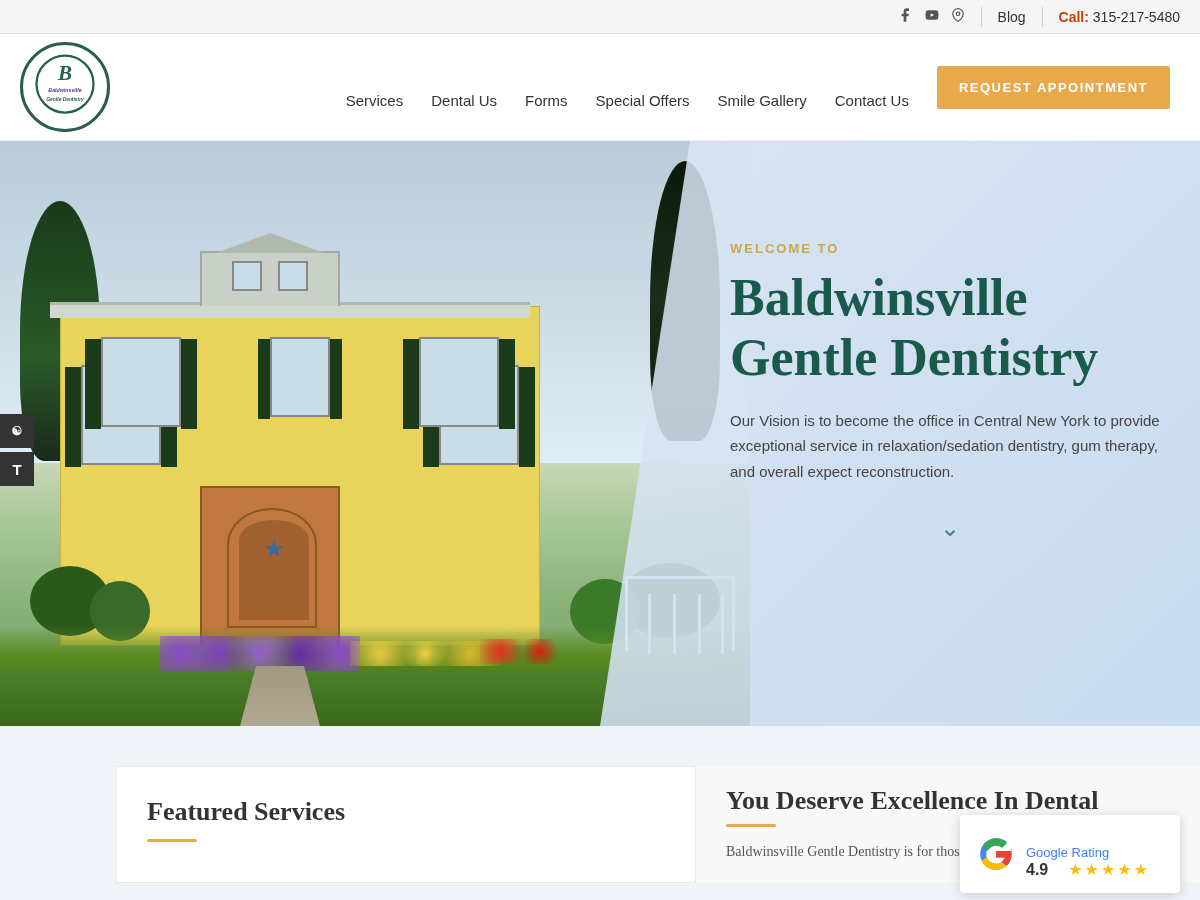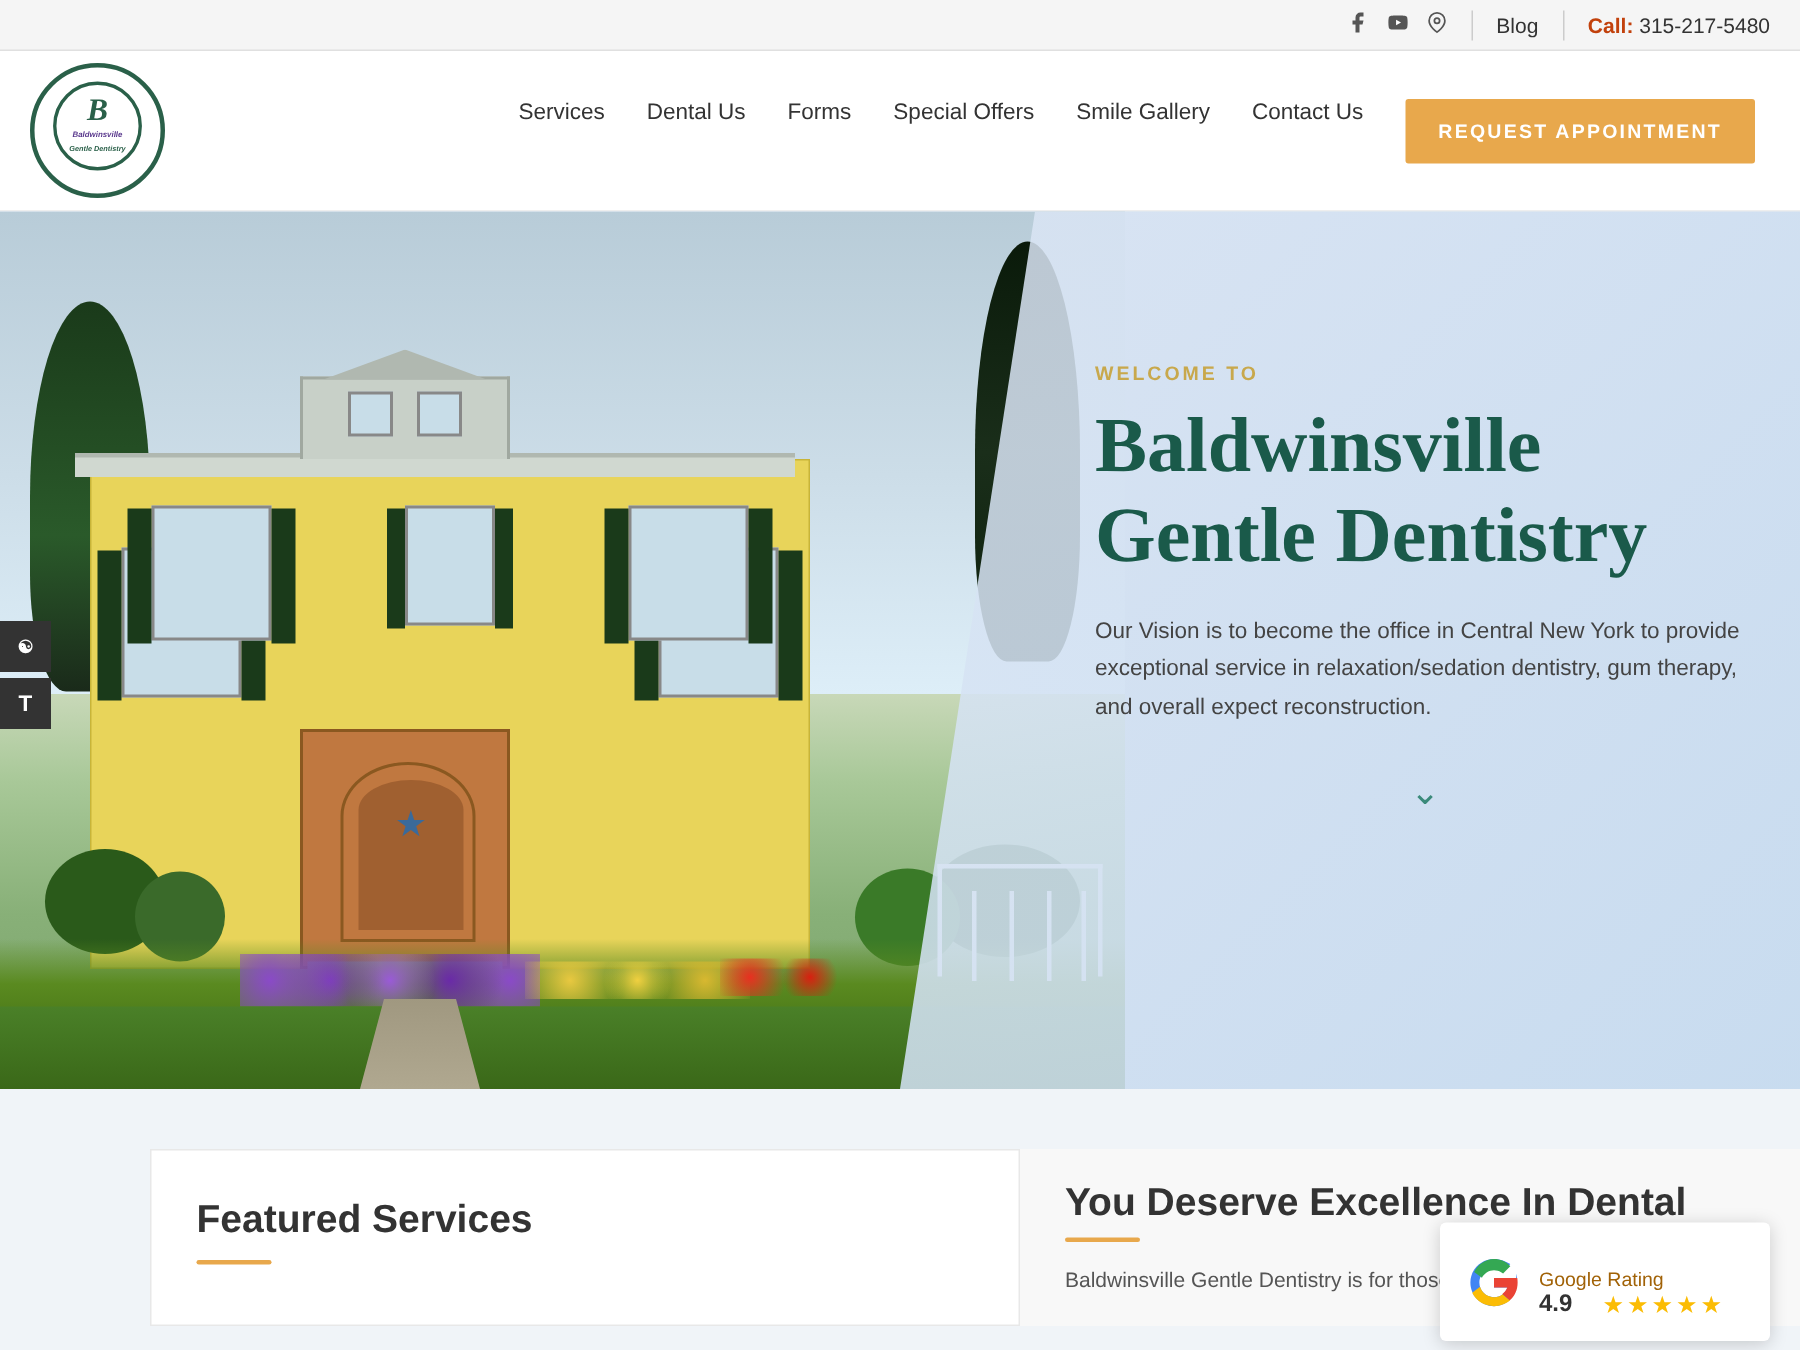--- a/index.html
+++ b/index.html
@@ -75,21 +75,21 @@
     }
     .logo-letter {
       font-size: 28px;
       font-weight: bold;
       color: #2a6049;
       font-style: italic;
     }
 
     .nav {
       display: flex;
-      align-items: flex-start;
+      align-items: flex-end;
       gap: 28px;
     }
     .nav-link {
       font-size: 15px;
       color: #333;
       cursor: pointer;
       text-decoration: none;
       font-weight: 500;
     }
 
@@ -252,21 +252,21 @@
       display: flex;
       align-items: center;
       justify-content: center;
     }
     .google-rating-info {
       display: flex;
       flex-direction: column;
     }
     .google-rating-label {
       font-size: 13px;
-      color: #a16207;
+      color: #3b82f6;
       margin-top: 16px;
     }
     .google-rating-score {
       font-size: 16px;
       font-weight: bold;
       color: #333;
     }
     .stars {
       display: flex;
       gap: 2px;
@@ -490,21 +490,21 @@
       <span>Gentle Dentistry</span>
     </h1>
     <p class="hero-description">Our Vision is to become the office in Central New York to provide exceptional service in relaxation/sedation dentistry, gum therapy, and overall expect reconstruction.</p>
     <div class="hero-chevron">
       <span class="chevron-down">⌄</span>
     </div>
   </div>
 </div>
 
 <div class="bottom-wrap" style="position:relative;">
-  <div style="display:flex;padding:0 0 10px 0;">
+  <div style="display:flex;padding:0 0 10px 16px;font-family:Liberation Serif, serif;">
 
     <div class="featured-services-box">
       <h2 class="featured-services-title">Featured Services</h2>
       <div class="featured-services-underline"></div>
     </div>
 
     <div class="excellence-section">
       <h2 class="excellence-title">You Deserve Excellence In Dental</h2>
       <div class="excellence-underline"></div>
       <p class="excellence-desc">Baldwinsville Gentle Dentistry is for those who expect to receive</p>

